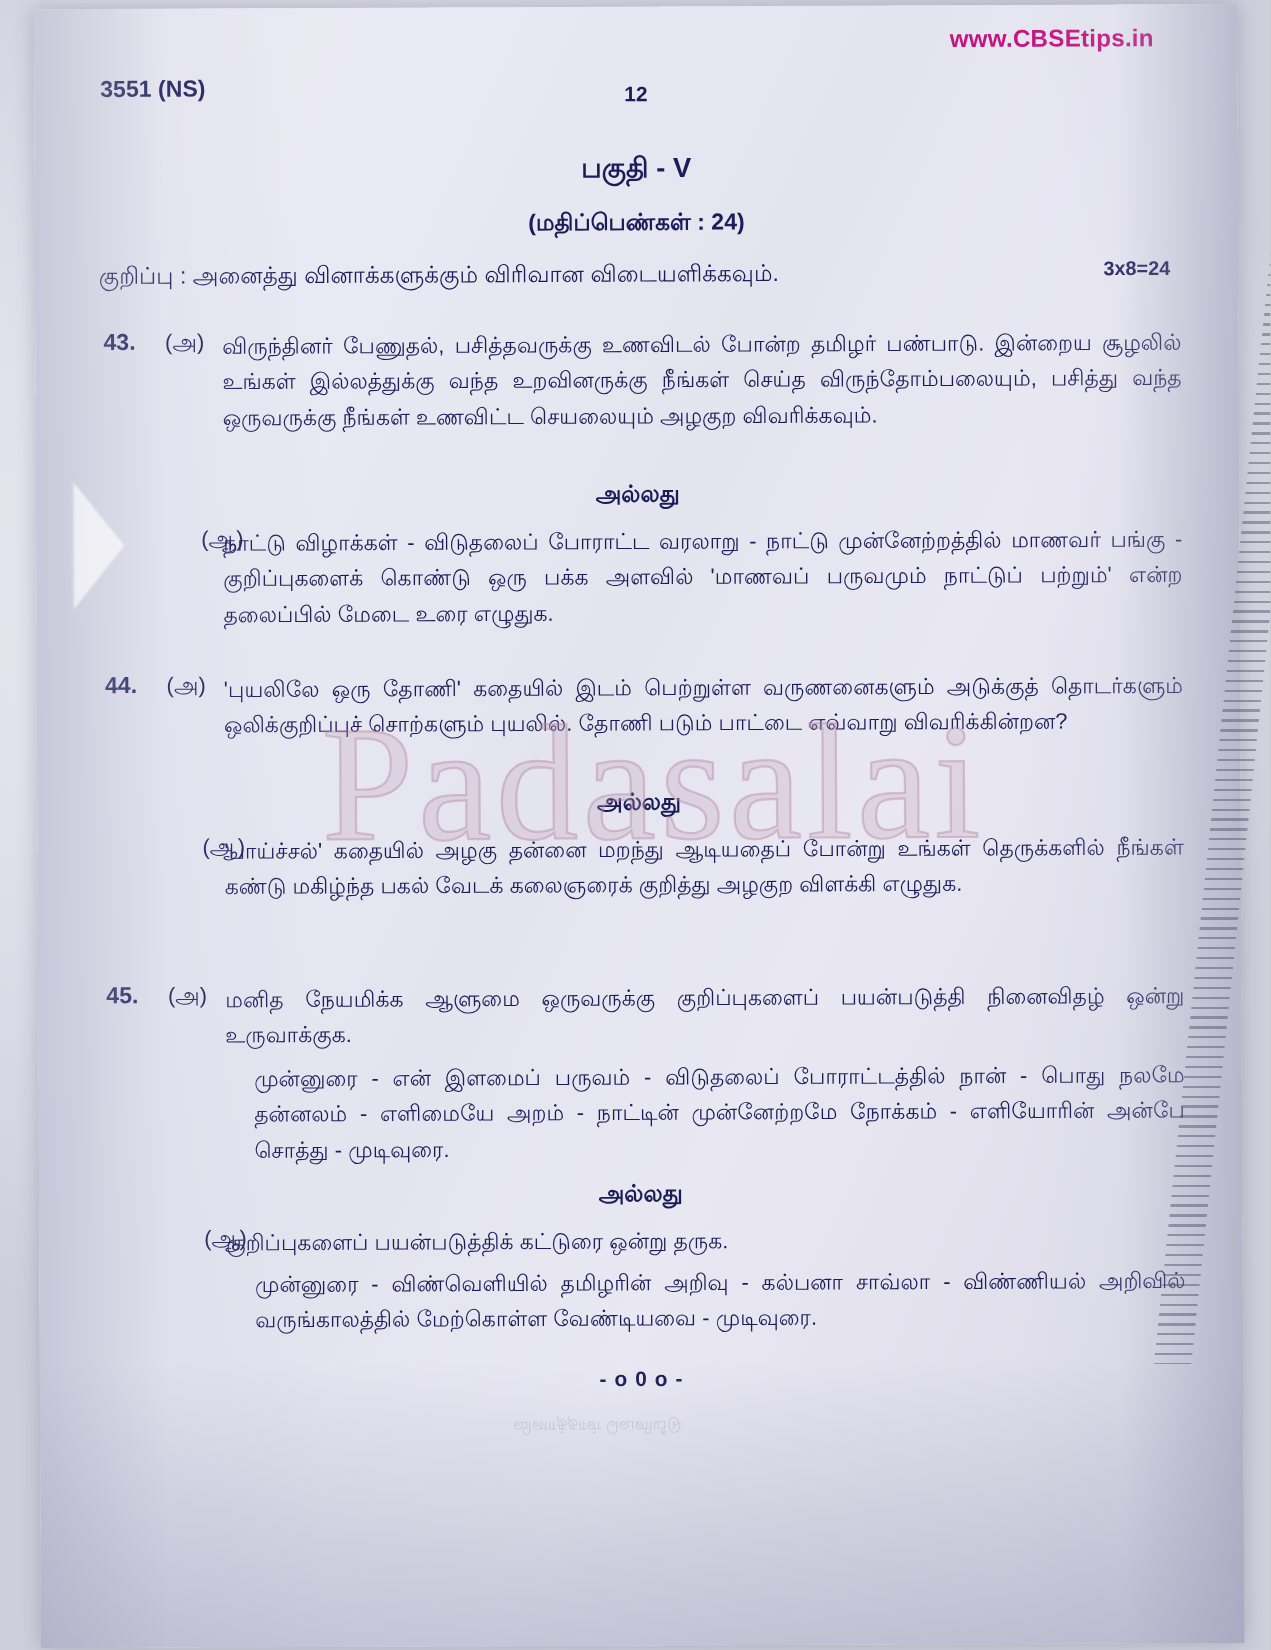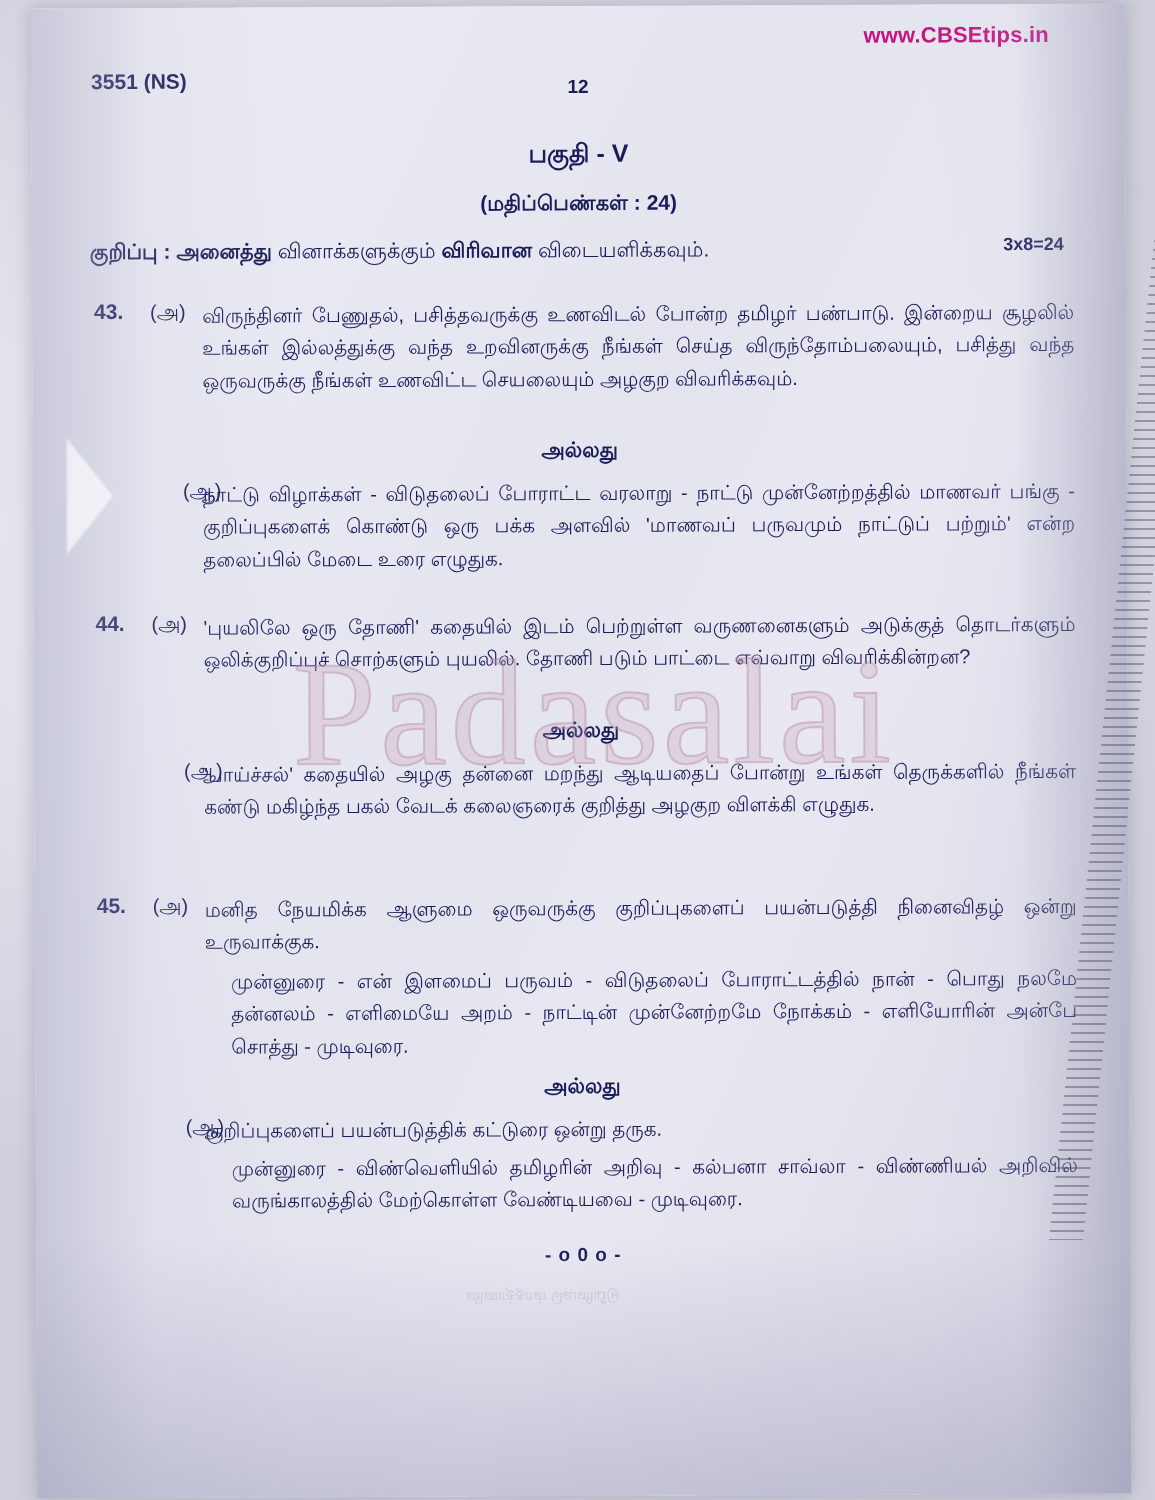--- a/index.html
+++ b/index.html
@@ -118,21 +118,21 @@
     font-weight: bold;
     color: #1b1d58;
   }
   .note-line {
     position: absolute;
     left: 58px;
     top: 232px;
     font-size: 21px;
     color: #1b1d58;
   }
-  .note-line b { font-weight: bold; }
+  .note-line b { font-weight: normal; }
   .note-line .thin { font-weight: normal; }
   .marks-right {
     position: absolute;
     right: 62px;
     top: 230px;
     font-size: 18px;
     font-weight: bold;
     color: #1b1d58;
   }
   .qblock {

